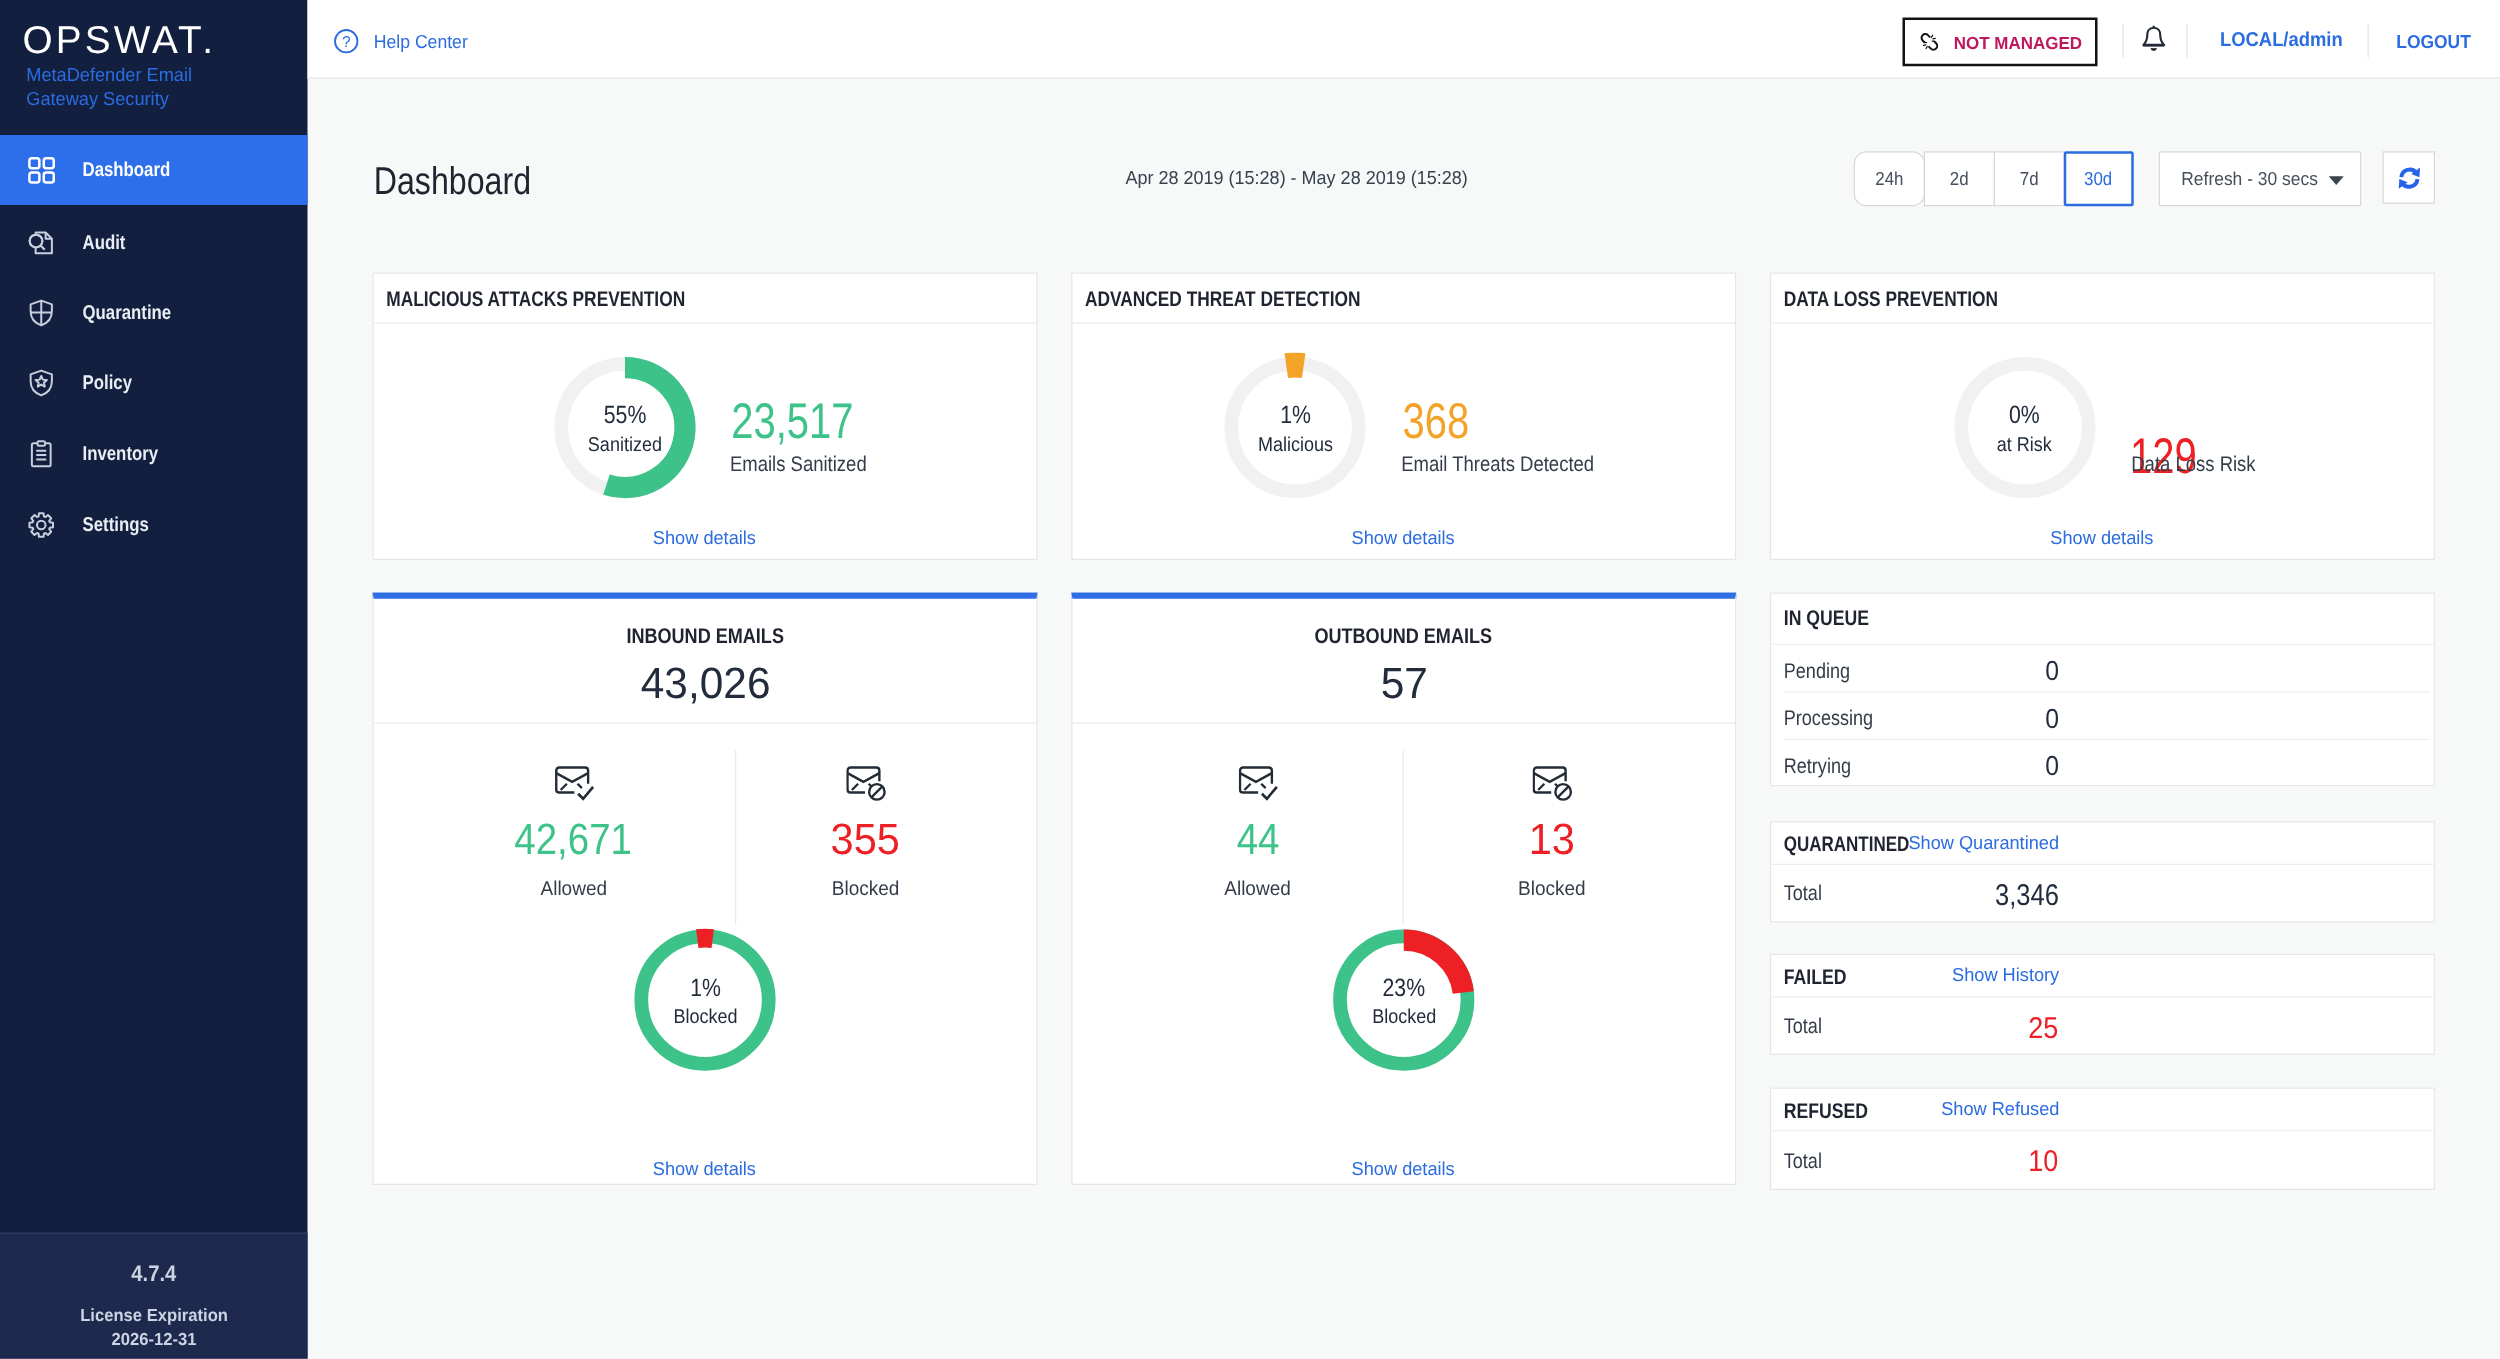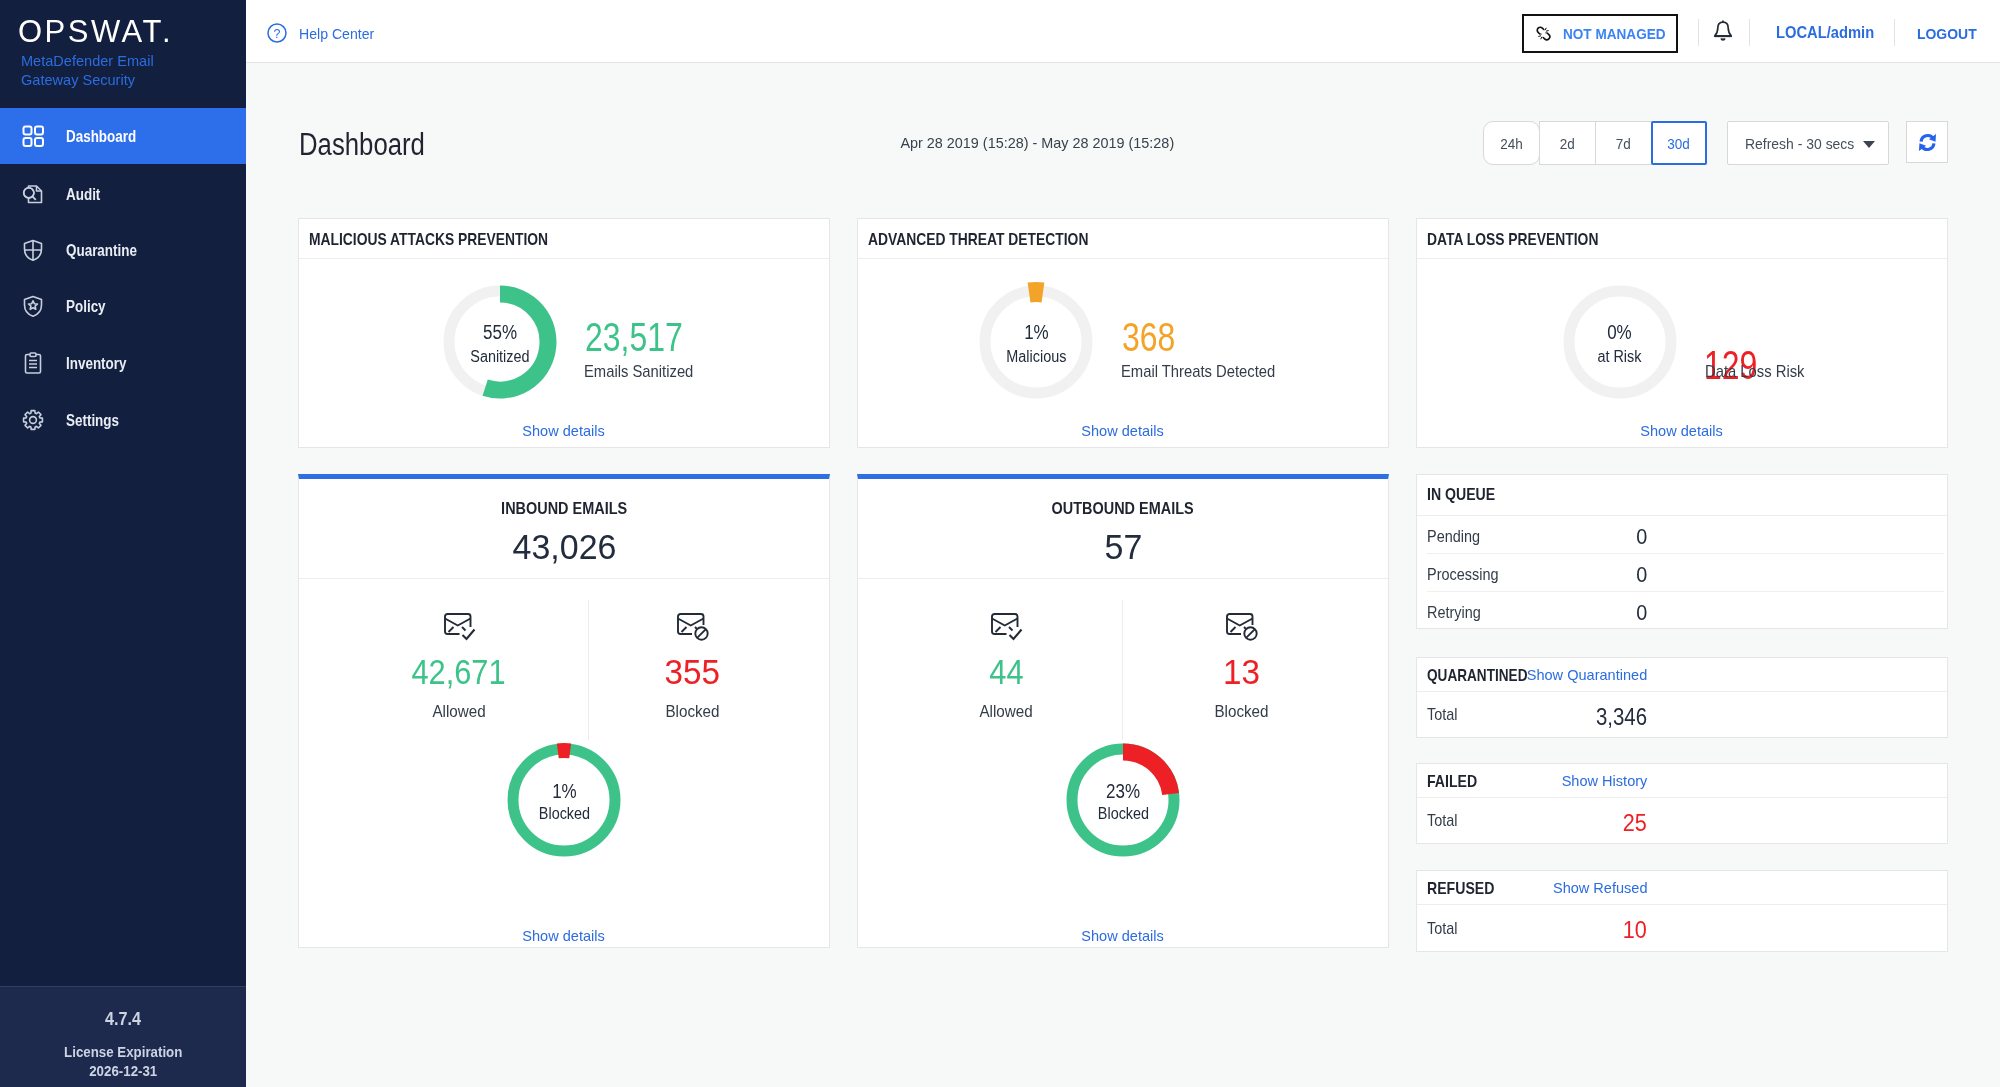--- a/index.html
+++ b/index.html
@@ -102,21 +102,21 @@
     </svg>
     <div class="t blue" style="left:53px; top:25.7px; font-size:15px;"><span class="oL" style="transform:scaleX(.94);">Help Center</span></div>
 
     <div style="position:absolute; left:1276px; top:14px; width:156px; height:39px; border:2px solid #121212; background:#fff;"></div>
     <svg style="position:absolute; left:1290px; top:26px;" width="15" height="15" viewBox="0 0 24 24" fill="none" stroke="#121212" stroke-width="2.6" stroke-linecap="round">
       <path d="M12.4 5.6 L10.2 3.4 A 4.8 4.8 0 0 0 3.4 10.2 L5.6 12.4"></path>
       <path d="M11.6 18.4 L13.8 20.6 A 4.8 4.8 0 0 0 20.6 13.8 L18.4 11.6"></path>
       <path d="M14.8 6.2 L16.2 3.4 M16.6 8.2 L19.6 7.4 M15.6 11 L18.4 11.4" stroke-width="1.6"></path>
       <path d="M9.2 17.8 L7.8 20.6 M7.4 15.8 L4.4 16.6 M8.4 13 L5.6 12.6" stroke-width="1.6"></path>
     </svg>
-    <div class="t" style="left:1317px; top:26.7px; font-size:14px; font-weight:700; color:#3b82f6;"><span class="oL" style="transform:scaleX(.97);">NOT MANAGED</span></div>
+    <div class="t" style="left:1317px; top:26.7px; font-size:14px; font-weight:700; color:#be185d;"><span class="oL" style="transform:scaleX(.97);">NOT MANAGED</span></div>
 
     <div class="vsep" style="left:1452px;"></div>
     <svg style="position:absolute; left:1465px; top:19px;" width="24" height="24" viewBox="0 0 24 24" fill="none" stroke="#222b36" stroke-width="1.7">
       <path d="M12 1.6 V 3.2"></path>
       <path d="M12 3.2 C 8.4 3.2 6.8 5.9 6.8 9.1 C 6.8 13 5.2 15.4 3.7 17.1 L 20.3 17.1 C 18.8 15.4 17.2 13 17.2 9.1 C 17.2 5.9 15.6 3.2 12 3.2 Z" stroke-linejoin="round"></path>
       <path d="M3.6 17.1 H 20.4" stroke-width="2.1"></path>
       <path d="M10.1 19.6 A 2 2 0 0 0 13.9 19.6" fill="#222b36"></path>
     </svg>
     <div class="vsep" style="left:1503px;"></div>
     <div class="t blue" style="left:1530px; top:25.3px; font-size:16px; font-weight:600;"><span class="oL" style="transform:scaleX(.92);">LOCAL/admin</span></div>

